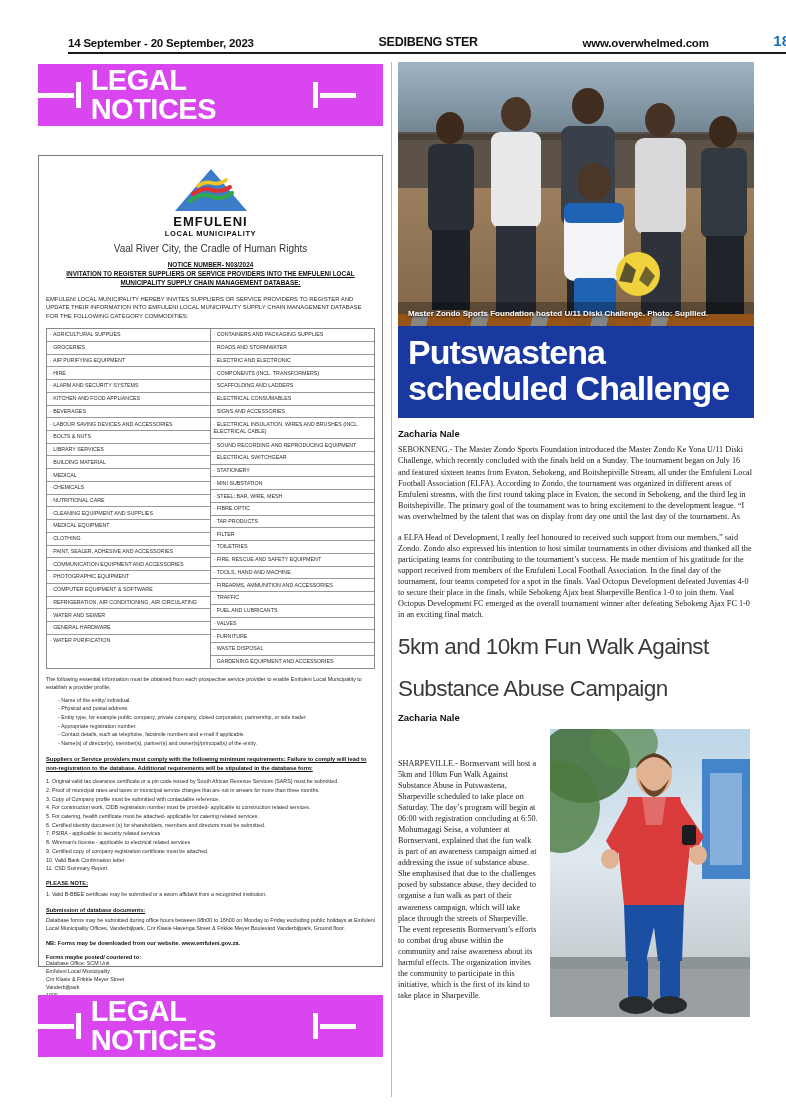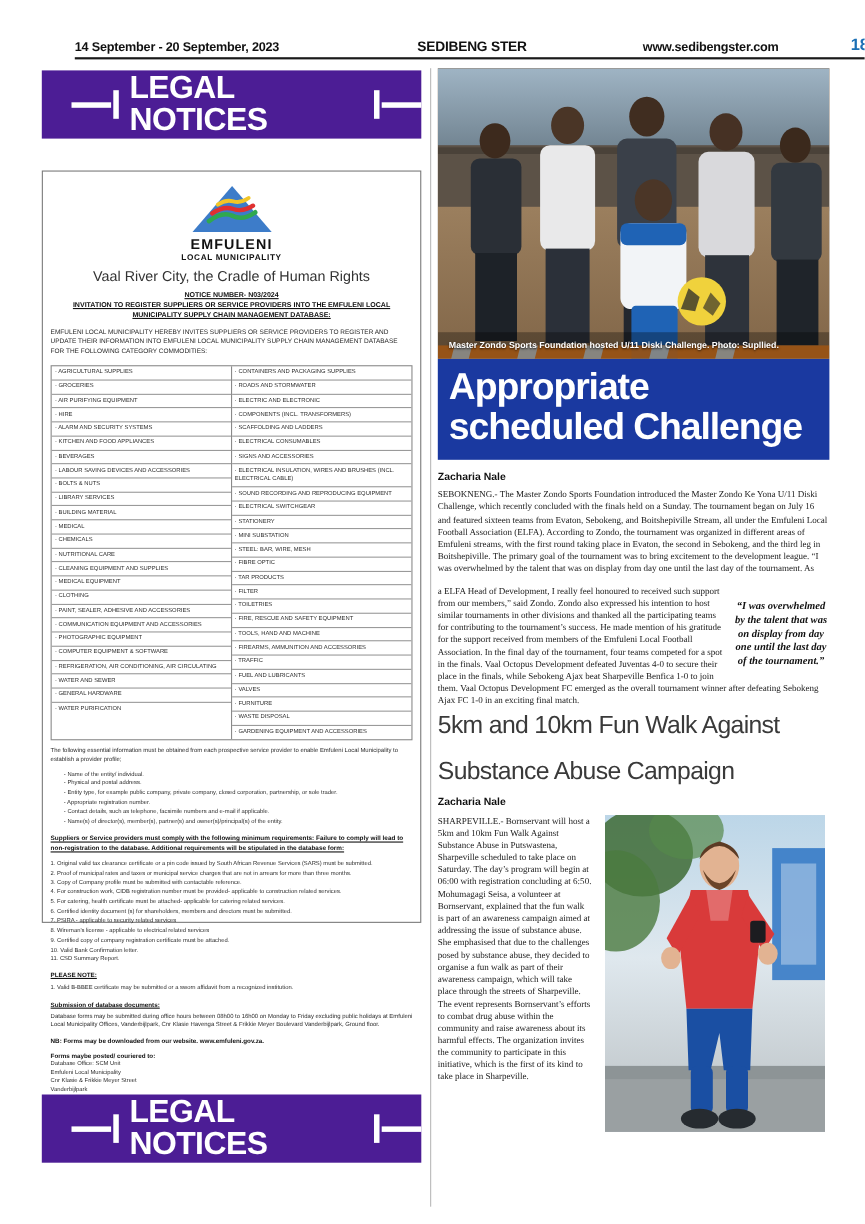--- a/index.html
+++ b/index.html
@@ -26,52 +26,52 @@
 
   
   .col-divider {
     position:absolute; left:391px; top:62px; width:1px; height:1035px;
     background:#b9b9b9;
   }
 
   
   .legal-banner {
     position:absolute; left:38px; width:345px; height:62px;
-    background:#4c1d95;
-    display:flex; align-items:flex-end; justify-content:center;
+    background:#d946ef;
+    display:flex; align-items:flex-start; justify-content:center;
     flex-direction:column;
   }
   .legal-banner.top { top:64px; }
   .legal-banner.bottom { top:995px; }
   .lb-rule { width:318px; height:5px; background:#fff; }
   .lb-mid { display:flex; align-items:center; justify-content:center; width:318px; margin:5px 0; }
   .lb-dash { height:5px; background:#fff; flex:0 0 auto; }
   .lb-dash.left  { width:36px; }
   .lb-dash.right { width:36px; }
   .lb-cap { width:5px; height:26px; background:#fff; margin:0 2px; }
   .lb-text {
     font-size:29px; font-weight:bold; color:#fff;
     letter-spacing:-0.5px; line-height:1; padding:0 8px;
     font-family:"Liberation Sans", sans-serif;
   }
 
   
   .notice-box {
-    position:absolute; left:38px; top:155px; width:345px; height:684px;
+    position:absolute; left:38px; top:155px; width:345px; height:812px;
     border:1px solid #7a7a7a; background:#fff;
     padding:8px 7px 16px 7px;
     font-family:"Liberation Sans", sans-serif;
     color:#2b2b2b;
   }
 
   .logo-wrap { display:flex; flex-direction:column; align-items:center; margin-top:4px; }
   .logo-mark { width:74px; height:44px; position:relative; }
   .emf-name { font-size:13px; font-weight:bold; letter-spacing:1px; color:#111; margin-top:2px; }
   .emf-sub  { font-size:7.5px; font-weight:bold; letter-spacing:0.6px; color:#111; }
-  .emf-slogan { font-size:13px; color:#333; margin-top:5px; }
+  .emf-slogan { font-size:10px; color:#333; margin-top:5px; }
 
   .notice-num {
     text-align:center; font-size:6.4px; font-weight:bold; text-decoration:underline;
     margin-top:7px; color:#111;
   }
   .notice-head {
     text-align:center; font-size:6.4px; font-weight:bold; text-decoration:underline;
     line-height:1.45; color:#111; margin-top:1px; padding:0 4px;
   }
   .notice-intro {
@@ -159,39 +159,39 @@
   .pullquote {
     font-family:"Liberation Serif", serif;
     font-style:italic; font-weight:bold;
     font-size:9.6px; line-height:1.3; color:#111;
     text-align:center; padding:0 2px;
     width:88px; float:right; margin:14px 0 4px 6px;
   }
 
   .hl2 {
     font-size:22.5px; color:#3a3a3a; line-height:1.12;
-    letter-spacing:-0.6px; margin-top:4px; font-weight:normal;
+    letter-spacing:-0.6px; margin-top:14px; font-weight:normal;
   }
   .byline2 { font-size:9.5px; font-weight:bold; color:#111; margin-top:11px; }
 
   .lower-wrap { display:flex; gap:12px; margin-top:6px; }
-  .lower-text { width:140px; }
+  .lower-text { width:140px;margin-top:29px; }
   .runner-photo {
     width:200px; height:288px; position:relative; overflow:hidden; background:#cfd6da;
   }
 </style>
 </head>
 <body>
 
 <div class="page">
 
   <div class="masthead">
     <div class="mast-date">14 September - 20 September, 2023</div>
     <div class="mast-title">SEDIBENG STER</div>
-    <div class="mast-url">www.sedibengster.com</div>
+    <div class="mast-url">www.overwhelmed.com</div>
     <div class="mast-page">18</div>
   </div>
 
   <div class="col-divider"></div>
 
   <div class="legal-banner top">
     <div class="lb-rule"></div>
     <div class="lb-mid">
       <div class="lb-dash left"></div>
       <div class="lb-cap"></div>
@@ -409,32 +409,31 @@
           <rect x="258" y="252" width="16" height="30" fill="#c9c9c4" transform="skewX(-14)"></rect>
           <rect x="318" y="252" width="16" height="30" fill="#c9c9c4" transform="skewX(-14)"></rect>
         </g>
         <rect x="0" y="278" width="356" height="26" fill="#6d5236"></rect>
         <rect x="0" y="240" width="356" height="64" fill="#000" opacity="0.30"></rect>
       </svg>
       <div class="photo-caption">Master Zondo Sports Foundation hosted U/11 Diski Challenge. Photo: Supllied.</div>
     </div>
 
     <div class="headline-band">
-      <div class="hl">Appropriate</div>
+      <div class="hl">Putswastena</div>
       <div class="hl">scheduled Challenge</div>
     </div>
 
     <div class="byline">Zacharia Nale</div>
 
     <div class="article-cols">
       <div class="acol">
         <div class="body-text">SEBOKNENG.- The Master Zondo Sports Foundation introduced the Master Zondo Ke Yona U/11 Diski Challenge, which recently concluded with the finals held on a Sunday. The tournament began on July 16 and featured sixteen teams from Evaton, Sebokeng, and Boitshepiville Stream, all under the Emfuleni Local Football Association (ELFA). According to Zondo, the tournament was organized in different areas of Emfuleni streams, with the first round taking place in Evaton, the second in Sebokeng, and the third leg in Boitshepiville. The primary goal of the tournament was to bring excitement to the development league. “I was overwhelmed by the talent that was on display from day one until the last day of the tournament. As</div>
       </div>
       <div class="acol">
-        <div class="pullquote">“I was overwhelmed by the talent that was on display from day one until the last day of the tournament.”</div>
         <div class="body-text">a ELFA Head of Development, I really feel honoured to received such support from our members,” said Zondo. Zondo also expressed his intention to host similar tournaments in other divisions and thanked all the participating teams for contributing to the tournament’s success. He made mention of his gratitude for the support received from members of the Emfuleni Local Football Association. In the final day of the tournament, four teams competed for a spot in the finals. Vaal Octopus Development defeated Juventas 4-0 to secure their place in the finals, while Sebokeng Ajax beat Sharpeville Benfica 1-0 to join them. Vaal Octopus Development FC emerged as the overall tournament winner after defeating Sebokeng Ajax FC 1-0 in an exciting final match.</div>
       </div>
     </div>
 
     <div class="hl2">5km and 10km Fun Walk Against</div>
     <div class="hl2" style="margin-top:16px">Substance Abuse Campaign</div>
 
     <div class="byline2">Zacharia Nale</div>
 
     <div class="lower-wrap">

